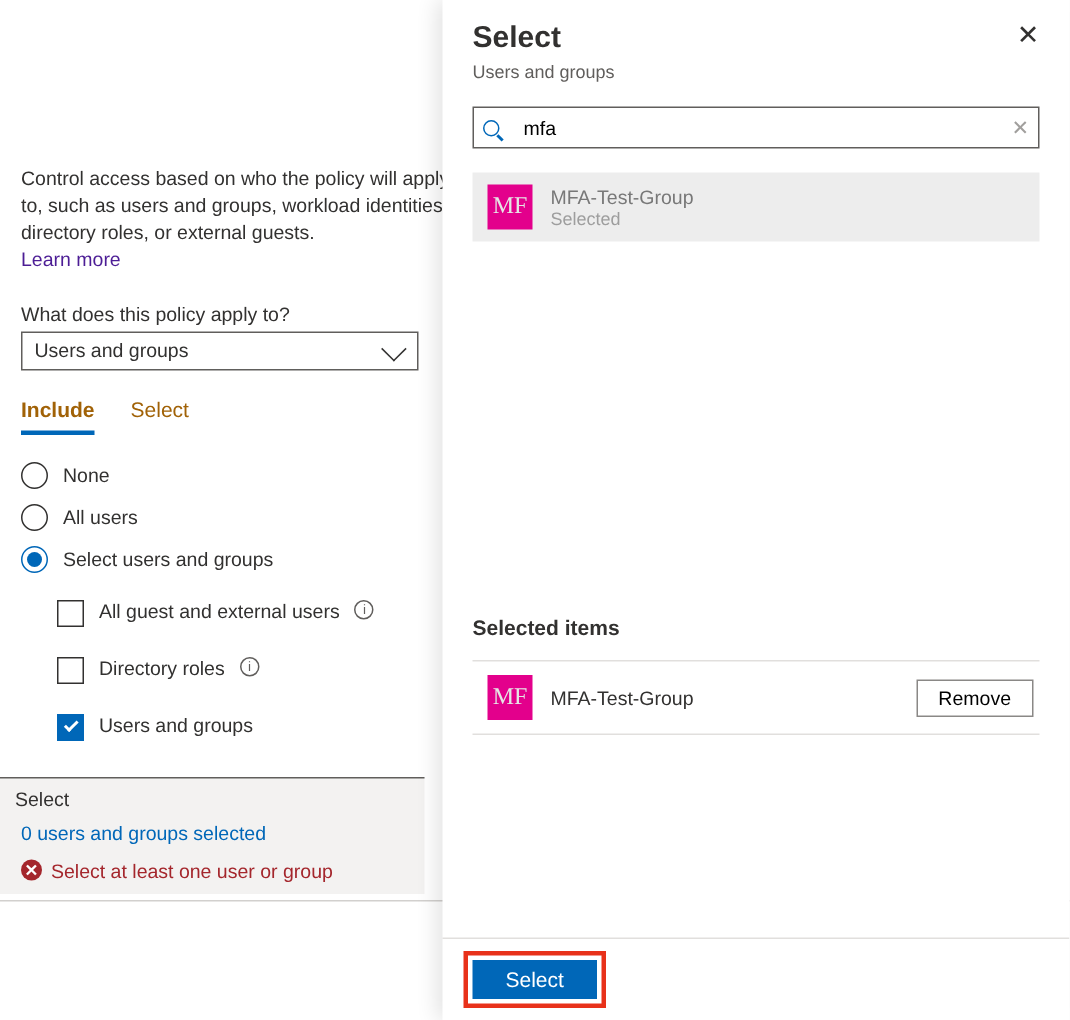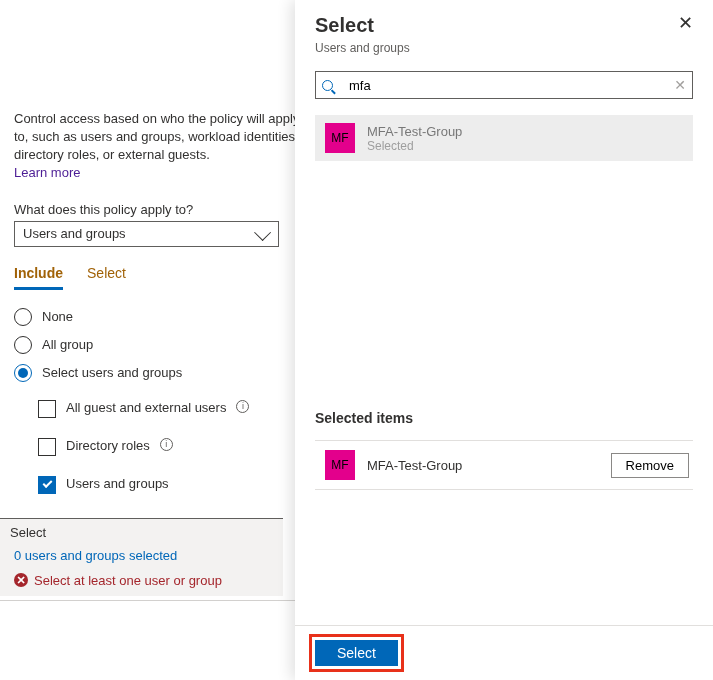--- a/index.html
+++ b/index.html
@@ -170,23 +170,23 @@
   .clear-x { color:#a19f9d; font-size:14px; cursor:pointer; }
 
   .result-row {
     margin: 16px 20px 0 20px;
     padding: 8px 10px;
     background: #ededed;
     display:flex; align-items:center; gap:12px;
     cursor:pointer;
   }
   .avatar {
-    width:30px;height:30px;background:#e3008c;color:#000000;
+    width:30px;height:30px;background:#e3008c;color:#e5e5e5;
     display:flex;align-items:center;justify-content:center;
-    font-size:12px;flex:0 0 30px;
+    font-size:16px;flex:0 0 30px;font-family:Liberation Serif, serif;
   }
   .result-text .name { font-size:13px; color:#787878;}
   .result-text .sub { font-size:12px; color:#9e9e9e;}
 
   .selected-hdr {
     position:absolute; top:410px; left:20px; font-weight:600; font-size:14px;
     width: 378px;
   }
   .selected-row {
     position:absolute; top:440px; left:20px; width:378px; height:50px;
@@ -232,21 +232,21 @@
     <div class="tab">Select</div>
   </div>
 
   <div class="radio-group">
     <div class="radio-row">
       <span class="radio-circle"></span>
       <span>None</span>
     </div>
     <div class="radio-row">
       <span class="radio-circle"></span>
-      <span>All group</span>
+      <span>All users</span>
     </div>
     <div class="radio-row">
       <span class="radio-circle selected">
           <span class="radio-dot"></span>
         </span>
       <span>Select users and groups</span>
     </div>
   </div>
 
   <div class="check-group">

